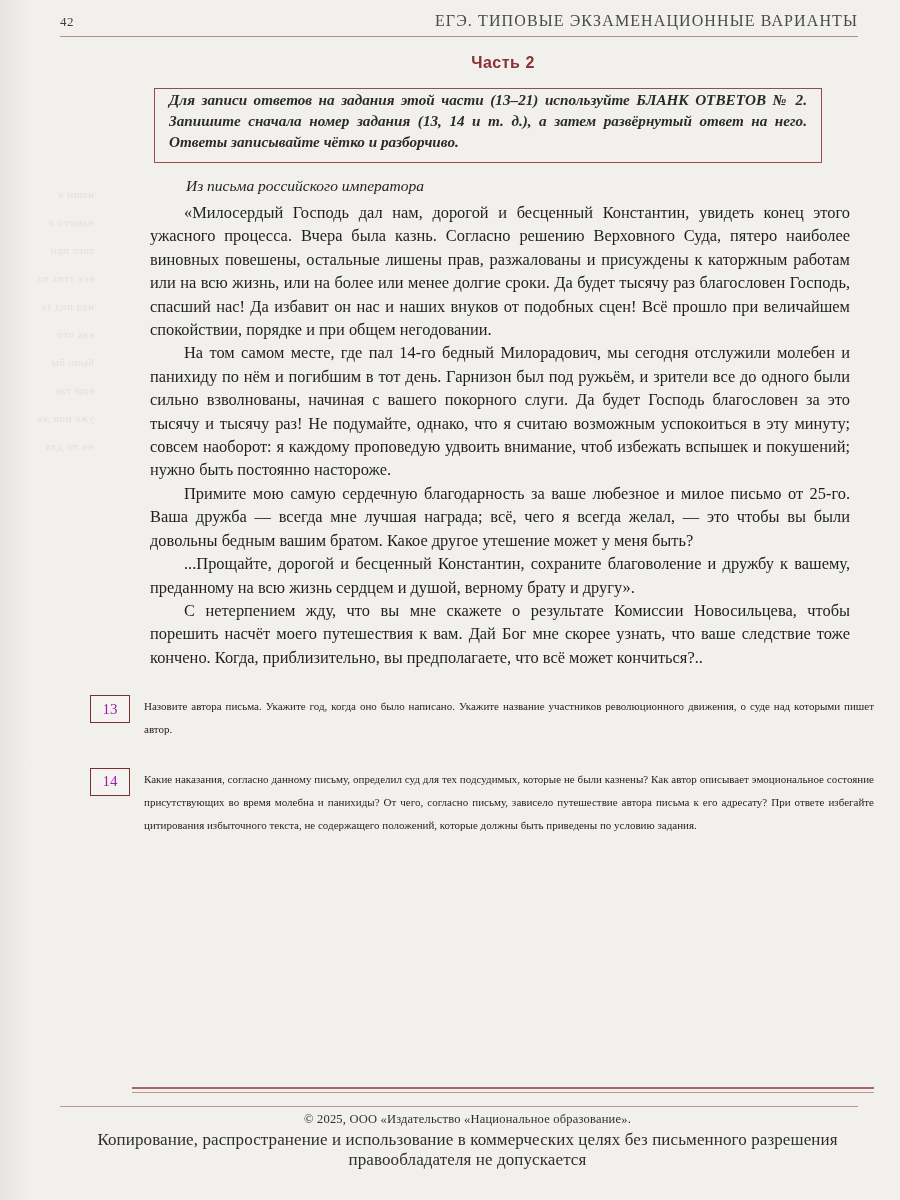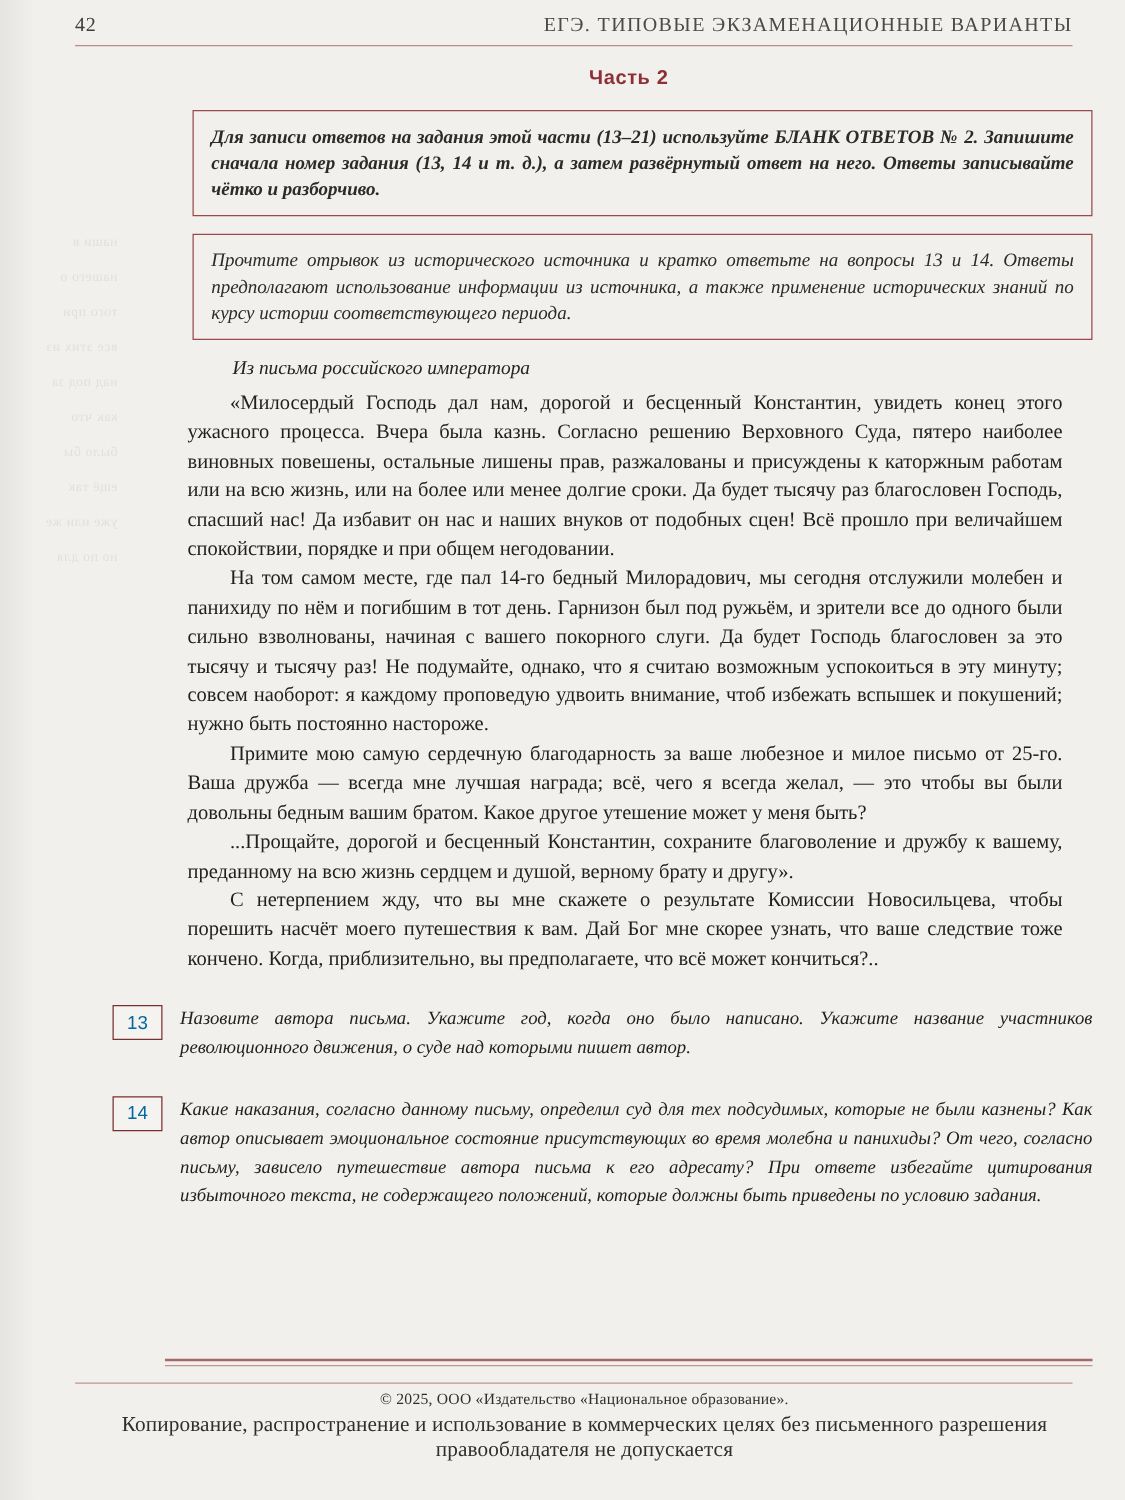--- a/index.html
+++ b/index.html
@@ -47,21 +47,21 @@
     top: 12px;
     left: 60px;
     right: 42px;
     display: flex;
     align-items: baseline;
     justify-content: space-between;
     font-size: 15px;
     color: #3d3d3d;
   }
   .header .page-number {
-    font-size: 16px;
+    font-size: 13px;
     letter-spacing: 0.5px;
   }
   .header .running-title {
     font-family: Liberation Serif, serif;
     font-size: 16px;
     letter-spacing: 1.1px;
     color: #4a4a4a;
     margin-left: 36px;
   }
   .header-rule {
@@ -86,23 +86,23 @@
     font-family: "Liberation Sans", sans-serif;
     font-weight: bold;
     font-size: 16px;
     color: #8d2f34;
     letter-spacing: 0.5px;
     margin: 8px 0 16px 0;
   }
 
   .instruction-box {
     border: 1px solid #9a4a4a;
-    padding: 10px 14px 10px 14px;
+    padding: 0 14px 10px 14px;
     margin: 0 0 14px 22px;
-    width: 720px;
+    width: 668px;
     box-sizing: border-box;
     color: #2b2b2b;
   }
   .instruction-box p {
     margin: 0;
     font-style: italic;
     font-size: 15.2px;
     line-height: 21px;
     text-align: justify;
   }
@@ -137,34 +137,33 @@
     margin: 26px 0 0 0;
   }
   .task-number {
     flex: 0 0 auto;
     width: 38px;
     height: 26px;
     border: 1px solid #7a3030;
     display: flex;
     align-items: center;
     justify-content: center;
-    font-family: Liberation Sans, sans-serif;
+    font-family: Liberation Serif, serif;
     font-size: 15px;
-    color: #0369a1;
+    color: #a21caf;
     margin-right: 14px;
     margin-left: -42px;
     background: #f4f3ef;
   }
   .task-text {
     flex: 1 1 auto;
-    font-size: 15px;
+    font-size: 11px;
     line-height: 23.2px;
     text-align: justify;
     color: #1f1f1f;
-    font-style: italic;
   }
 
   .bottom-rules {
     position: absolute;
     left: 132px;
     width: 742px;
     top: 1087px;
   }
   .bottom-rules .r1 {
     height: 2px;
@@ -219,23 +218,20 @@
   <div class="header-rule"></div>
 
   <div class="content">
 
     <div class="part-title">Часть 2</div>
 
     <div class="instruction-box bold">
       <p>Для записи ответов на задания этой части (13–21) используйте БЛАНК ОТВЕТОВ № 2. Запишите сначала номер задания (13, 14 и т. д.), а затем развёрнутый ответ на него. Ответы записывайте чётко и разборчиво.</p>
     </div>
 
-    <div class="instruction-box">
-      <p>Прочтите отрывок из исторического источника и кратко ответьте на вопросы 13 и 14. Ответы предполагают использование информации из источника, а также применение исторических знаний по курсу истории соответствующего периода.</p>
-    </div>
 
     <div class="source-title">Из письма российского императора</div>
 
     <div class="body-text">
       <p>«Милосердый Господь дал нам, дорогой и бесценный Константин, увидеть конец этого ужасного процесса. Вчера была казнь. Согласно решению Верховного Суда, пятеро наиболее виновных повешены, остальные лишены прав, разжалованы и присуждены к каторжным работам или на всю жизнь, или на более или менее долгие сроки. Да будет тысячу раз благословен Господь, спасший нас! Да избавит он нас и наших внуков от подобных сцен! Всё прошло при величайшем спокойствии, порядке и при общем негодовании.</p>
       <p>На том самом месте, где пал 14-го бедный Милорадович, мы сегодня отслужили молебен и панихиду по нём и погибшим в тот день. Гарнизон был под ружьём, и зрители все до одного были сильно взволнованы, начиная с вашего покорного слуги. Да будет Господь благословен за это тысячу и тысячу раз! Не подумайте, однако, что я считаю возможным успокоиться в эту минуту; совсем наоборот: я каждому проповедую удвоить внимание, чтоб избежать вспышек и покушений; нужно быть постоянно настороже.</p>
       <p>Примите мою самую сердечную благодарность за ваше любезное и милое письмо от 25-го. Ваша дружба — всегда мне лучшая награда; всё, чего я всегда желал, — это чтобы вы были довольны бедным вашим братом. Какое другое утешение может у меня быть?</p>
       <p>...Прощайте, дорогой и бесценный Константин, сохраните благоволение и дружбу к вашему, преданному на всю жизнь сердцем и душой, верному брату и другу».</p>
       <p>С нетерпением жду, что вы мне скажете о результате Комиссии Новосильцева, чтобы порешить насчёт моего путешествия к вам. Дай Бог мне скорее узнать, что ваше следствие тоже кончено. Когда, приблизительно, вы предполагаете, что всё может кончиться?..</p>
     </div>

